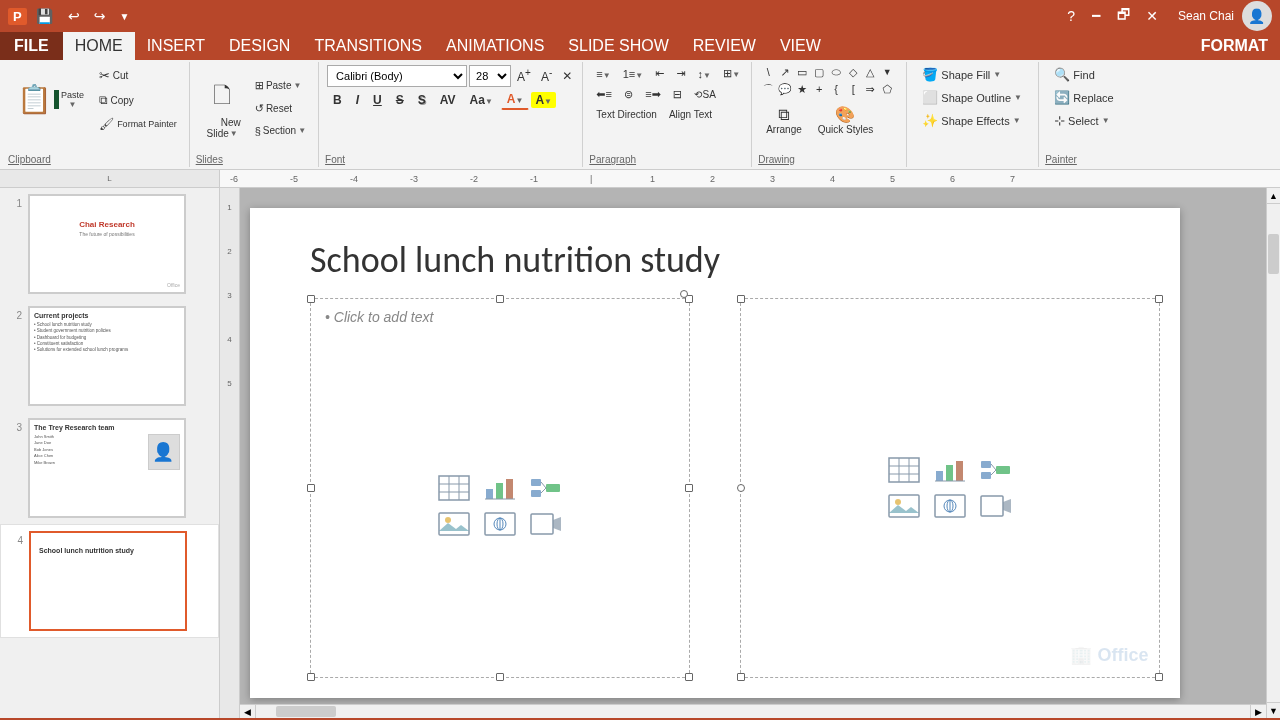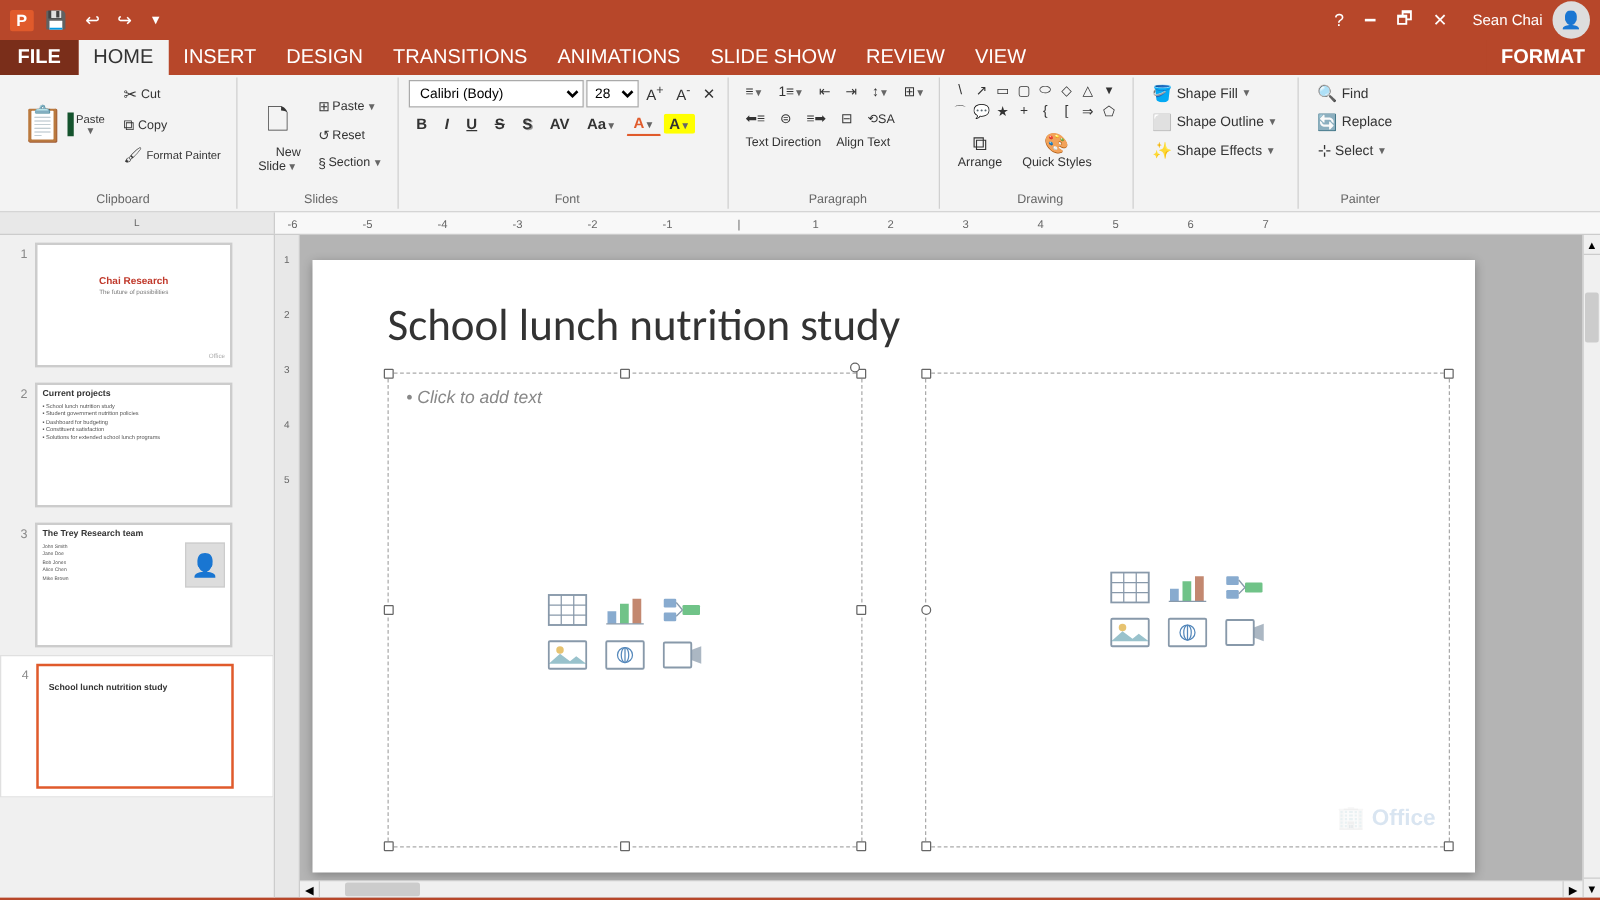--- a/index.html
+++ b/index.html
@@ -68,23 +68,24 @@
       align-items: flex-start;
       padding: 2px 6px;
       border-right: 1px solid #d0d0d0;
       min-width: fit-content;
       position: relative;
     }
     .ribbon-group-label {
       position: absolute;
       bottom: 2px;
       left: 4px; right: 0;
-      text-align: center;
+      text-align: left;
       font-size: 10px;
       color: #666;
+      text-decoration: underline;
     }
     .ribbon-group-content {
       display: flex;
       flex-direction: row;
       align-items: center;
       flex: 1;
       gap: 2px;
       padding-bottom: 14px;
     }
     .ribbon-group-content.col { flex-direction: column; align-items: flex-start; }

